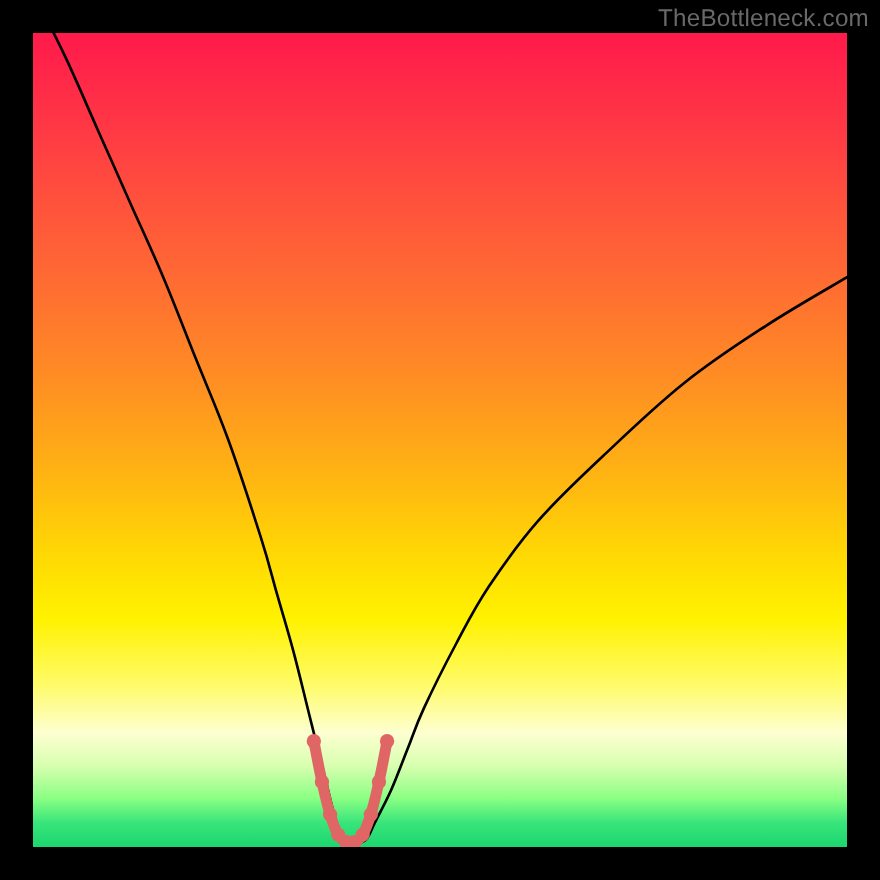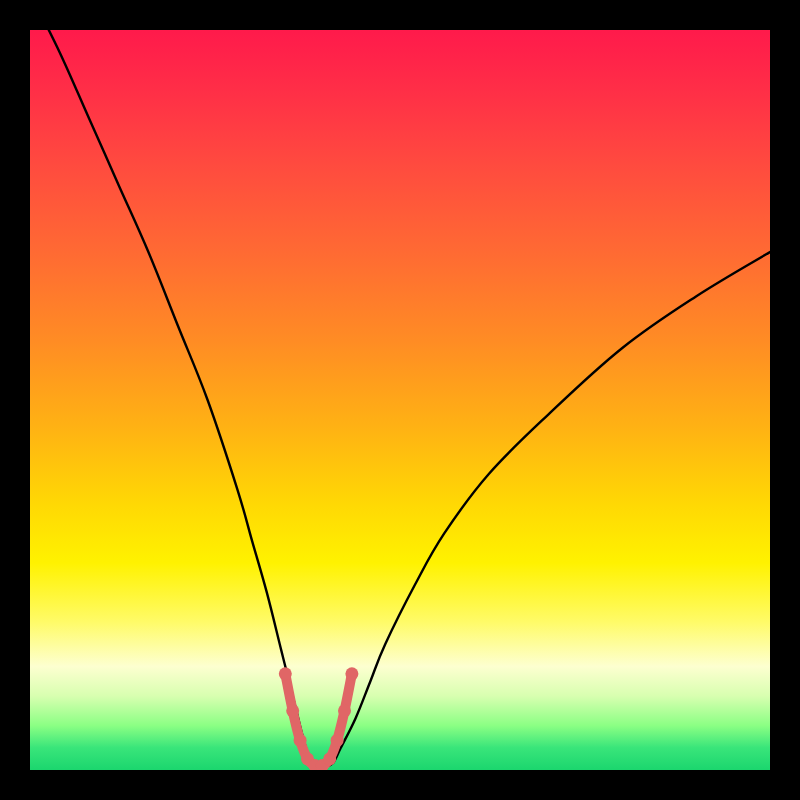--- a/index.html
+++ b/index.html
@@ -62,20 +62,21 @@
     font-family: Arial, Helvetica, sans-serif;
     font-size: 22px;
     color: #696969;
     letter-spacing: 0.2px;
   }
 </style>
 </head>
 <body>
 
 <div class="stage">
+  <div class="attribution">TheBottleneck.com</div>
 
   <div class="plot">
     <div class="gradient"></div>
 
     <svg class="curve" viewBox="0 0 740 740" preserveAspectRatio="none">
       <path id="main-curve" fill="none" stroke="#000" stroke-width="2.4" stroke-linecap="round" stroke-linejoin="round" d="M 0 -37 C 5.328 -26.343999999999994, 18.944000000000003 -0.44399999999994577, 29.6 22.200000000000045 C 40.256 44.84400000000004, 48.544000000000004 64.82399999999997, 59.2 88.79999999999995 C 69.856 112.77599999999994, 78.14399999999999 131.42399999999998, 88.8 155.39999999999998 C 99.456 179.37599999999998, 107.744 196.692, 118.4 222 C 129.056 247.308, 137.344 269.36, 148 296 C 158.656 322.64, 166.944 340.696, 177.6 370 C 188.256 399.304, 199.20800000000003 433.492, 207.20000000000002 458.8 C 215.192 484.108, 216.672 491.95200000000006, 222 510.6 C 227.328 529.248, 231.472 542.42, 236.8 562.4 C 242.12800000000001 582.38, 246.27200000000002 600.288, 251.60000000000002 621.6 C 256.928 642.912, 262.404 664.8159999999999, 266.4 680.8 C 270.39599999999996 696.784, 271.136 701.076, 273.8 710.4 C 276.464 719.7239999999999, 278.536 727.938, 281.2 732.6 C 283.864 737.2620000000001, 285.93600000000004 735.634, 288.6 736.3 C 291.264 736.9659999999999, 293.336 736.9659999999999, 296 736.3 C 298.664 735.634, 300.736 735.9300000000001, 303.4 732.6 C 306.06399999999996 729.27, 306.80400000000003 725.7919999999999, 310.8 717.8 C 314.796 709.808, 320.272 700.188, 325.6 688.2 C 330.92800000000005 676.2120000000001, 335.07200000000006 664.5200000000001, 340.40000000000003 651.2 C 345.728 637.88, 347.20799999999997 631.5160000000001, 355.2 614.2 C 363.192 596.884, 374.144 574.98, 384.8 555 C 395.456 535.02, 401.08000000000004 523.18, 414.40000000000003 503.2 C 427.72 483.21999999999997, 440.15200000000004 465.312, 458.8 444 C 477.448 422.688, 494.024 407.444, 518 384.8 C 541.976 362.156, 565.36 339.51200000000006, 592 318.20000000000005 C 618.64 296.88800000000003, 639.36 283.716, 666 266.4 C 692.64 249.08399999999997, 726.68 229.992, 740 222"></path>
       <path id="highlight-curve" fill="none" stroke="#e06666" stroke-width="10" stroke-linecap="round" stroke-linejoin="round" d="M 255.29999999999998 643.8 C 256.632 650.4599999999999, 260.036 668.8119999999999, 262.7 680.8 C 265.364 692.788, 267.436 701.742, 270.09999999999997 710.4 C 272.76399999999995 719.058, 274.836 724.3711999999999, 277.5 728.9 C 280.164 733.4288, 282.23600000000005 734.3611999999999, 284.90000000000003 735.56 C 287.564 736.7588, 289.636 736.7588, 292.3 735.56 C 294.964 734.3611999999999, 297.03600000000006 733.4288, 299.70000000000005 728.9 C 302.36400000000003 724.3711999999999, 304.436 719.058, 307.09999999999997 710.4 C 309.76399999999995 701.742, 311.836 692.788, 314.5 680.8 C 317.164 668.8119999999999, 320.568 650.4599999999999, 321.9 643.8"></path>
       <g id="highlight-dots">
           <circle cx="255.29999999999998" cy="643.8" r="6.5" fill="#e06666"></circle>
           <circle cx="262.7" cy="680.8" r="6.5" fill="#e06666"></circle>

